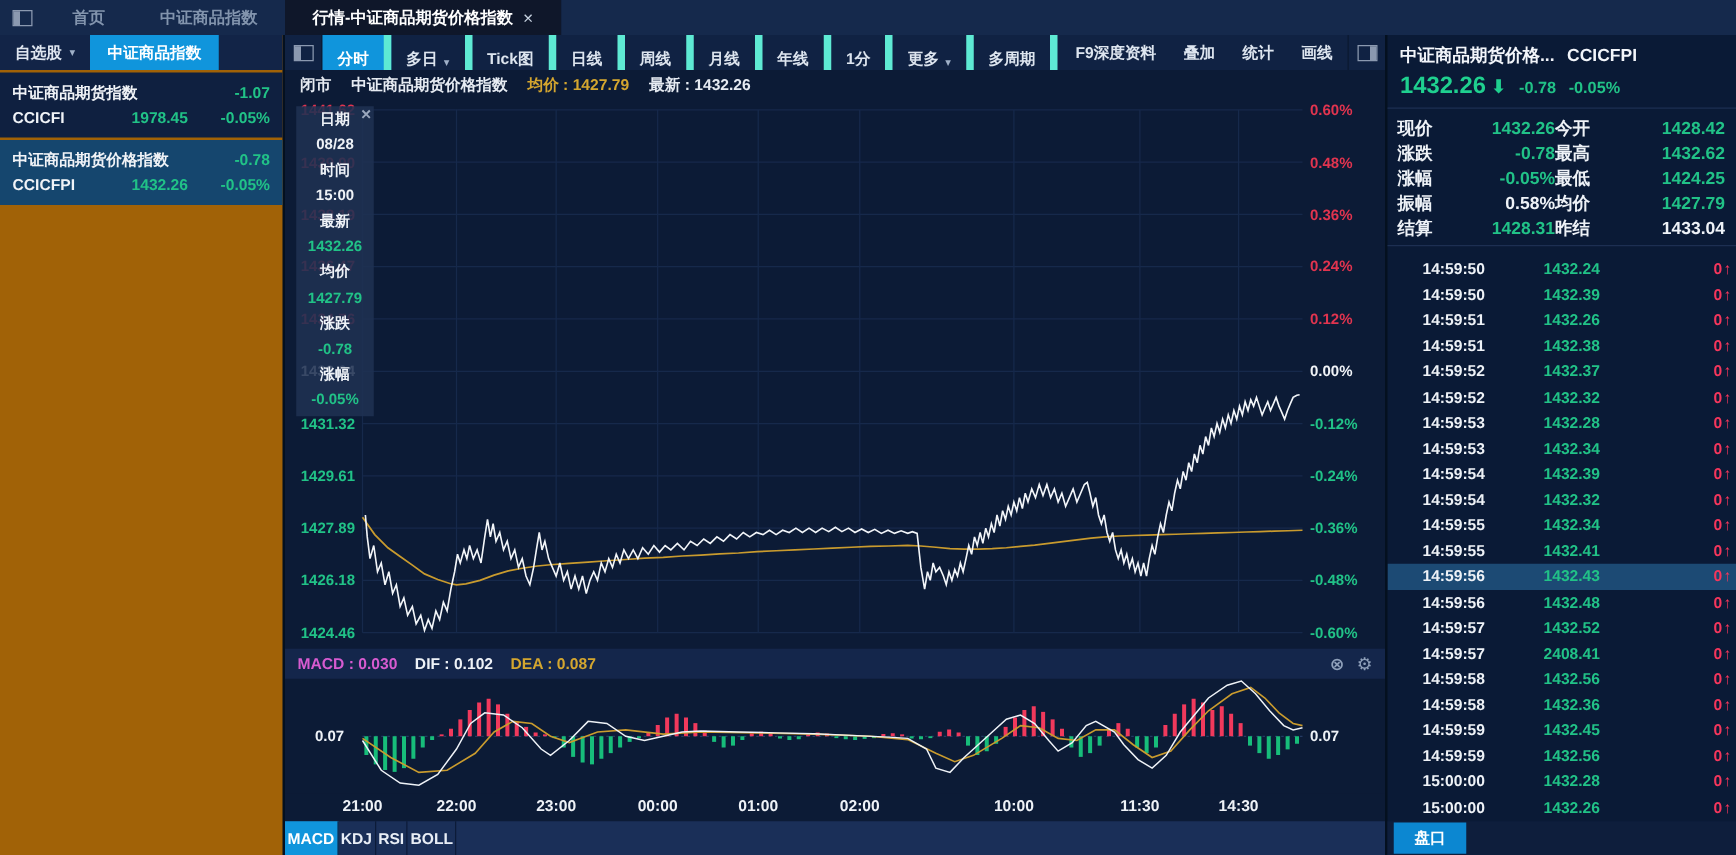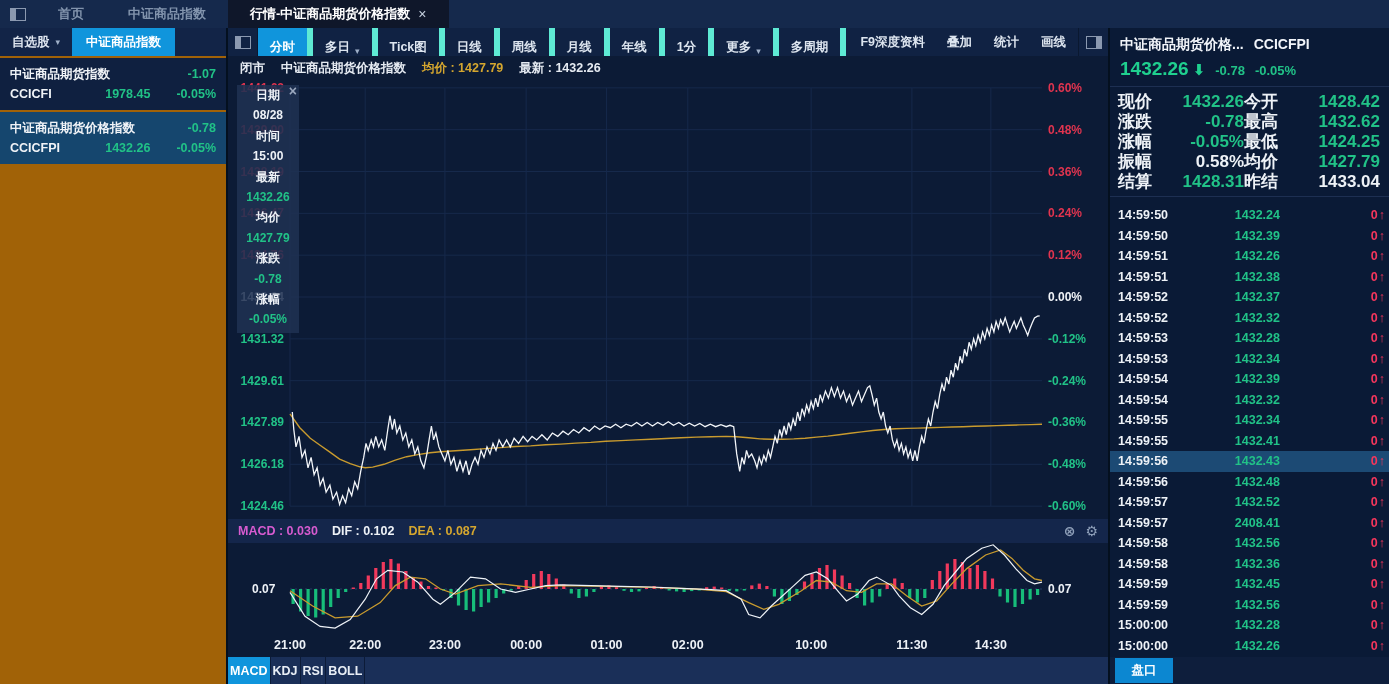--- a/index.html
+++ b/index.html
@@ -54,28 +54,28 @@
   .ind-tab{display:flex;align-items:center;padding:0 2px;font-size:12.5px;font-weight:700;color:#e8eef6;border-right:1px solid #0c1b38;cursor:pointer;}
   .ind-tab.active{background:#1095dc;color:#fff;}
   
   .right{position:absolute;left:1108px;top:28px;width:281px;height:656px;background:#0a1a36;border-left:2px solid #04101f;}
   .q-title{padding:8px 0 0 10px;font-size:14px;font-weight:700;color:#f2f5fa;display:flex;gap:10px;}
   .q-price-row{padding:4px 0 6px 10px;display:flex;align-items:baseline;gap:10px;border-bottom:1px solid #1d2f52;}
   .q-last{font-size:19px;font-weight:700;color:#1fd08f;}
   .q-arrow{font-size:15px;color:#1fd08f;font-weight:700;}
   .q-chg,.q-pct{font-size:13px;font-weight:700;color:#21c287;}
   .q-stats{padding:5px 0 4px 0;border-bottom:1px solid #1d2f52;}
-  .q-srow{display:grid;grid-template-columns:42px 1fr 52px 1fr;padding:0 9px 0 8px;height:20px;line-height:20px;font-size:17px;font-weight:700;}
+  .q-srow{display:grid;grid-template-columns:42px 1fr 52px 1fr;padding:0 9px 0 8px;height:20px;line-height:20px;font-size:14px;font-weight:700;}
   .q-srow .lab{color:#eef2f7;}
   .q-srow .val{text-align:right;}
   .v-green{color:#21c287;} .v-white{color:#eef2f7;}
   .q-ticks{position:absolute;left:0;top:177px;width:281px;height:452px;overflow:hidden;}
   .trow2{display:flex;align-items:center;height:20.5px;font-size:12.5px;font-weight:700;padding:0 6px 0 8px;}
   .trow2.selected{background:#1c4a74;}
-  .trow2 .tt{width:70px;color:#eef2f7;}
+  .trow2 .tt{width:70px;color:#eef2f7;text-align:right;}
   .trow2 .tp{width:92px;text-align:right;color:#21c287;}
   .trow2 .tv{flex:1;text-align:right;color:#f5365c;}
   .trow2 .ta{color:#f5365c;margin-left:1px;font-weight:700;}
   .q-footer{position:absolute;left:0;top:629px;width:281px;height:27px;background:#0e1e3c;}
   .pk-btn{position:absolute;left:5px;top:1px;width:58px;height:25px;background:#0c87d1;color:#fff;font-size:12.5px;font-weight:700;display:flex;align-items:center;justify-content:center;cursor:pointer;}
 </style>
 </head>
 <body>
 
 <div class="screen">

